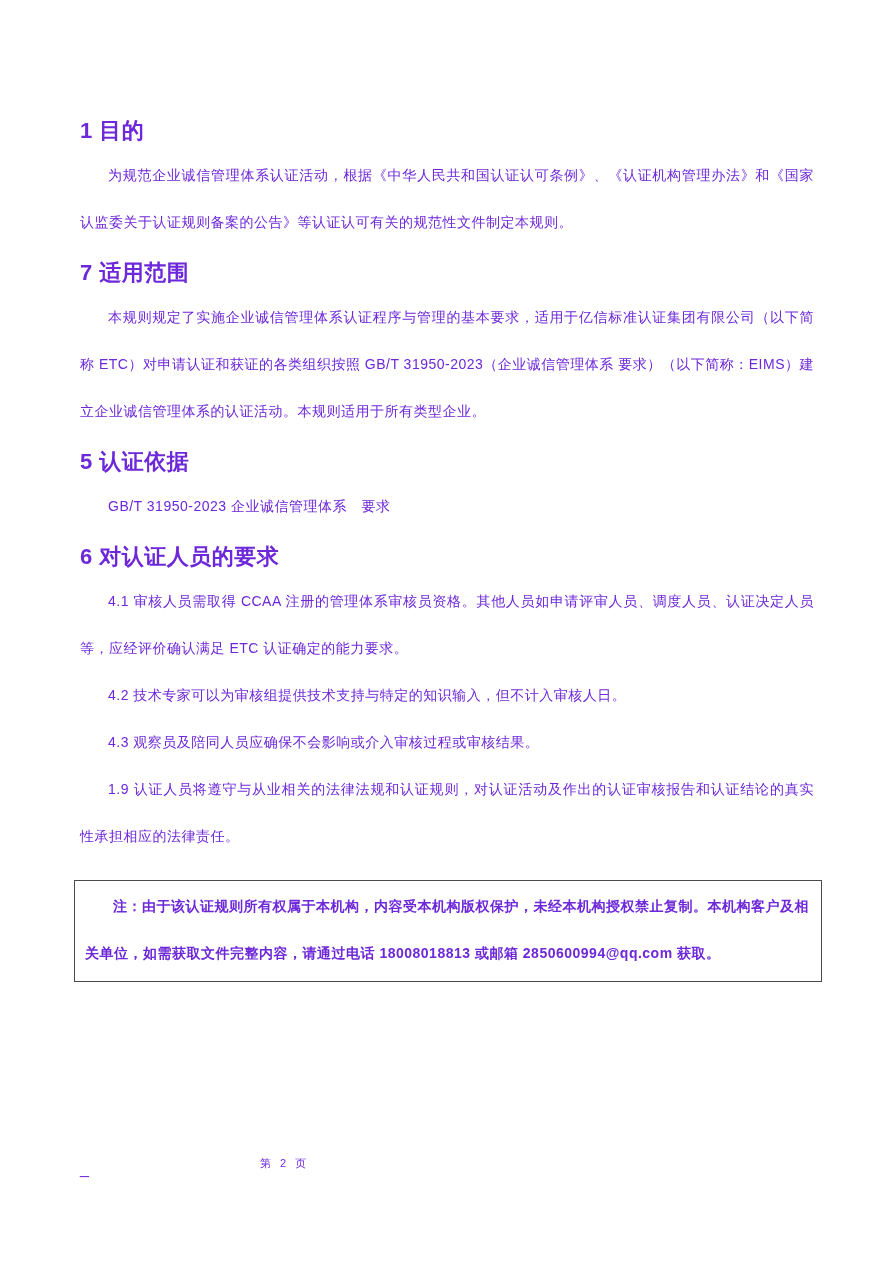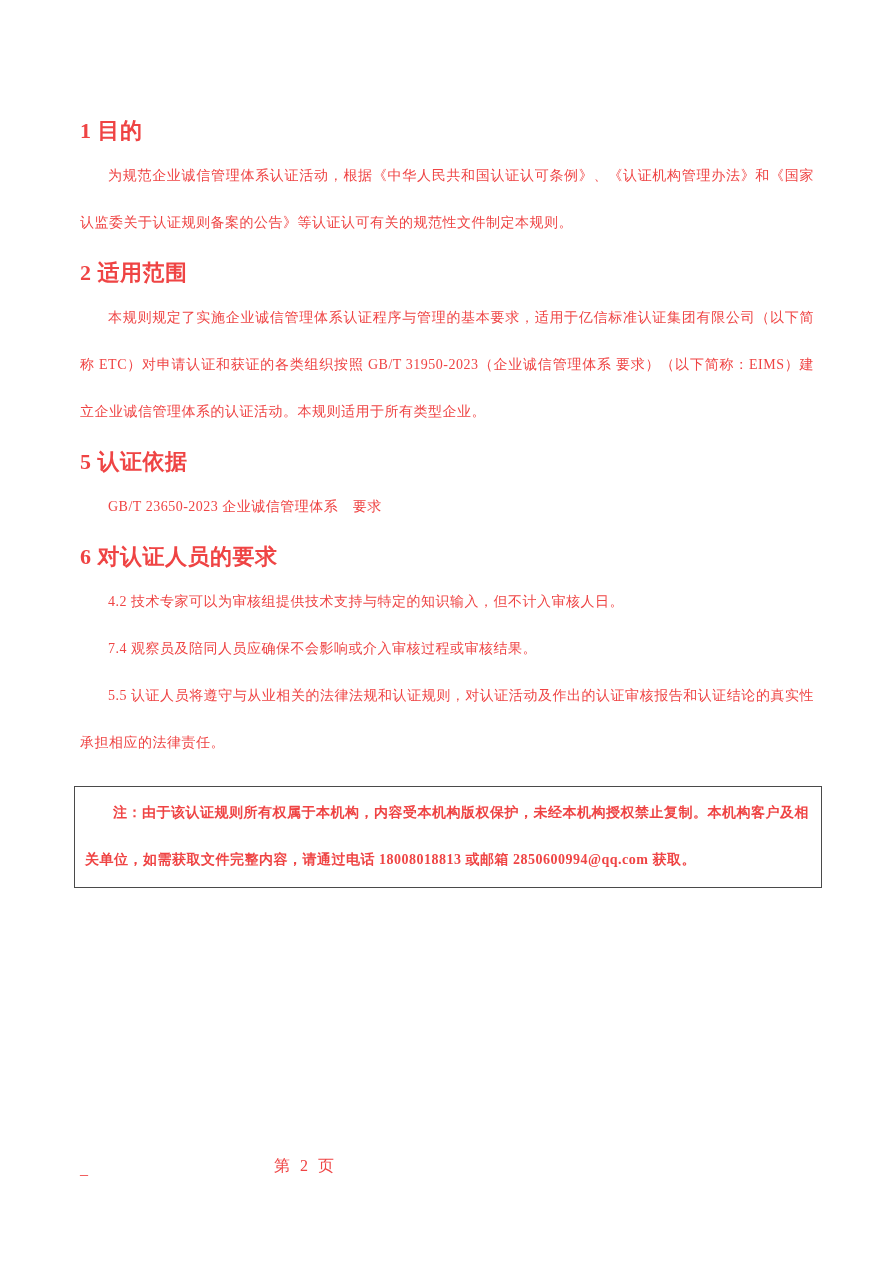--- a/index.html
+++ b/index.html
@@ -6,22 +6,22 @@
     margin: 0;
     padding: 0;
     background: #ffffff;
   }
   .page {
     position: relative;
     width: 892px;
     height: 1262px;
     margin: 0 auto;
     background: #ffffff;
-    color: #ef4444;
-    font-family: Liberation Serif, serif;
+    color: #6d28d9;
+    font-family: Liberation Sans, sans-serif;
     overflow: hidden;
   }
   .content {
     position: absolute;
     left: 80px;
     top: 0;
     width: 734px;
     padding-top: 104px;
   }
   .section-heading {
@@ -44,22 +44,22 @@
     margin: 20px -8px 0 -6px;
     padding: 2px 12px 4px 10px;
     font-weight: 700;
   }
   .note-box .para {
     font-weight: 700;
   }
   .footer-page-number {
     position: absolute;
     top: 1156px;
-    left: 274px;
-    font-size: 16px;
+    left: 260px;
+    font-size: 11px;
     letter-spacing: 3px;
   }
   .footnote-mark {
     position: absolute;
     top: 1160px;
     left: 80px;
     font-size: 16px;
   }
 </style>
 </head>
@@ -67,34 +67,35 @@
 
 <div class="page">
   <div class="content">
 
     <section>
       <h2 class="section-heading">1 目的</h2>
       <p class="para">为规范企业诚信管理体系认证活动，根据《中华人民共和国认证认可条例》、《认证机构管理办法》和《国家认监委关于认证规则备案的公告》等认证认可有关的规范性文件制定本规则。</p>
     </section>
 
     <section>
-      <h2 class="section-heading">2 适用范围</h2>
+      <h2 class="section-heading">7 适用范围</h2>
       <p class="para">本规则规定了实施企业诚信管理体系认证程序与管理的基本要求，适用于亿信标准认证集团有限公司（以下简称 ETC）对申请认证和获证的各类组织按照 GB/T 31950-2023（企业诚信管理体系 要求）（以下简称：EIMS）建立企业诚信管理体系的认证活动。本规则适用于所有类型企业。</p>
     </section>
 
     <section>
       <h2 class="section-heading">5 认证依据</h2>
-      <p class="para">GB/T 23650-2023 企业诚信管理体系　要求</p>
+      <p class="para">GB/T 31950-2023 企业诚信管理体系　要求</p>
     </section>
 
     <section>
       <h2 class="section-heading">6 对认证人员的要求</h2>
+      <p class="para">4.1 审核人员需取得 CCAA 注册的管理体系审核员资格。其他人员如申请评审人员、调度人员、认证决定人员等，应经评价确认满足 ETC 认证确定的能力要求。</p>
       <p class="para">4.2 技术专家可以为审核组提供技术支持与特定的知识输入，但不计入审核人日。</p>
-      <p class="para">7.4 观察员及陪同人员应确保不会影响或介入审核过程或审核结果。</p>
-      <p class="para">5.5 认证人员将遵守与从业相关的法律法规和认证规则，对认证活动及作出的认证审核报告和认证结论的真实性承担相应的法律责任。</p>
+      <p class="para">4.3 观察员及陪同人员应确保不会影响或介入审核过程或审核结果。</p>
+      <p class="para">1.9 认证人员将遵守与从业相关的法律法规和认证规则，对认证活动及作出的认证审核报告和认证结论的真实性承担相应的法律责任。</p>
     </section>
 
     <div class="note-box">
       <p class="para">注：由于该认证规则所有权属于本机构，内容受本机构版权保护，未经本机构授权禁止复制。本机构客户及相关单位，如需获取文件完整内容，请通过电话 18008018813 或邮箱 2850600994@qq.com 获取。</p>
     </div>
 
   </div>
 
   <div class="footnote-mark">_</div>
   <div class="footer-page-number">第 2 页</div>

